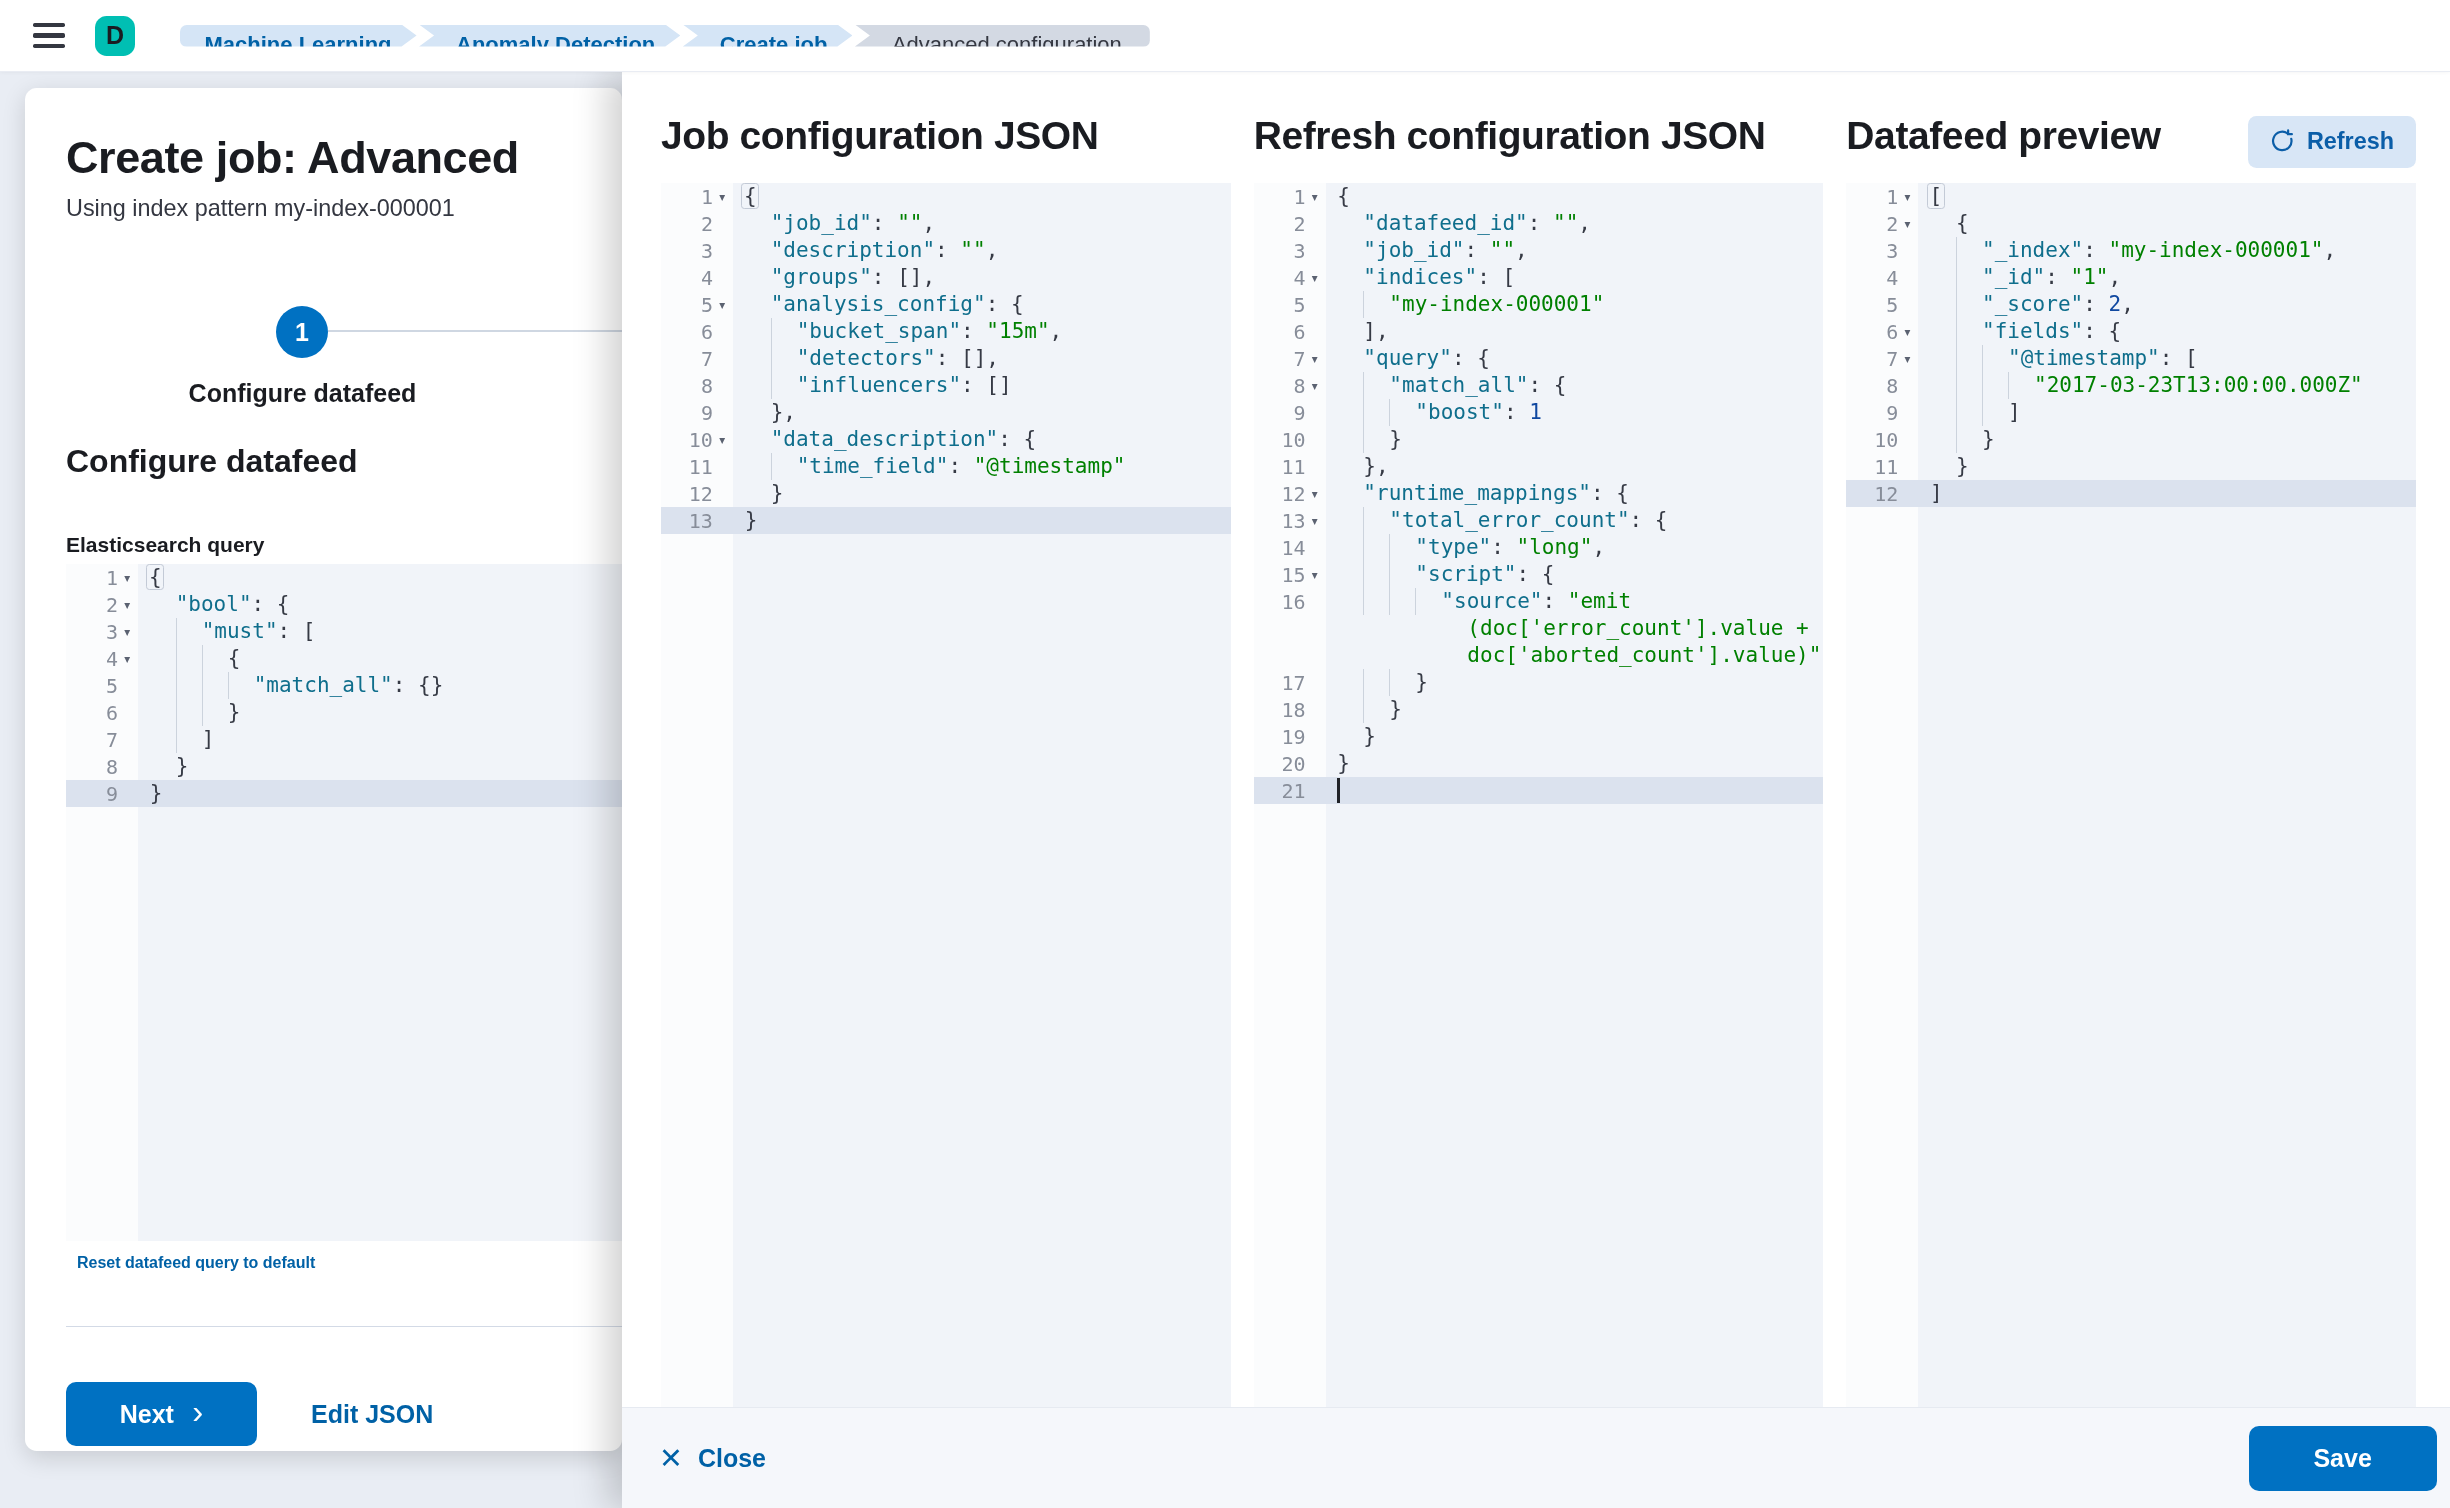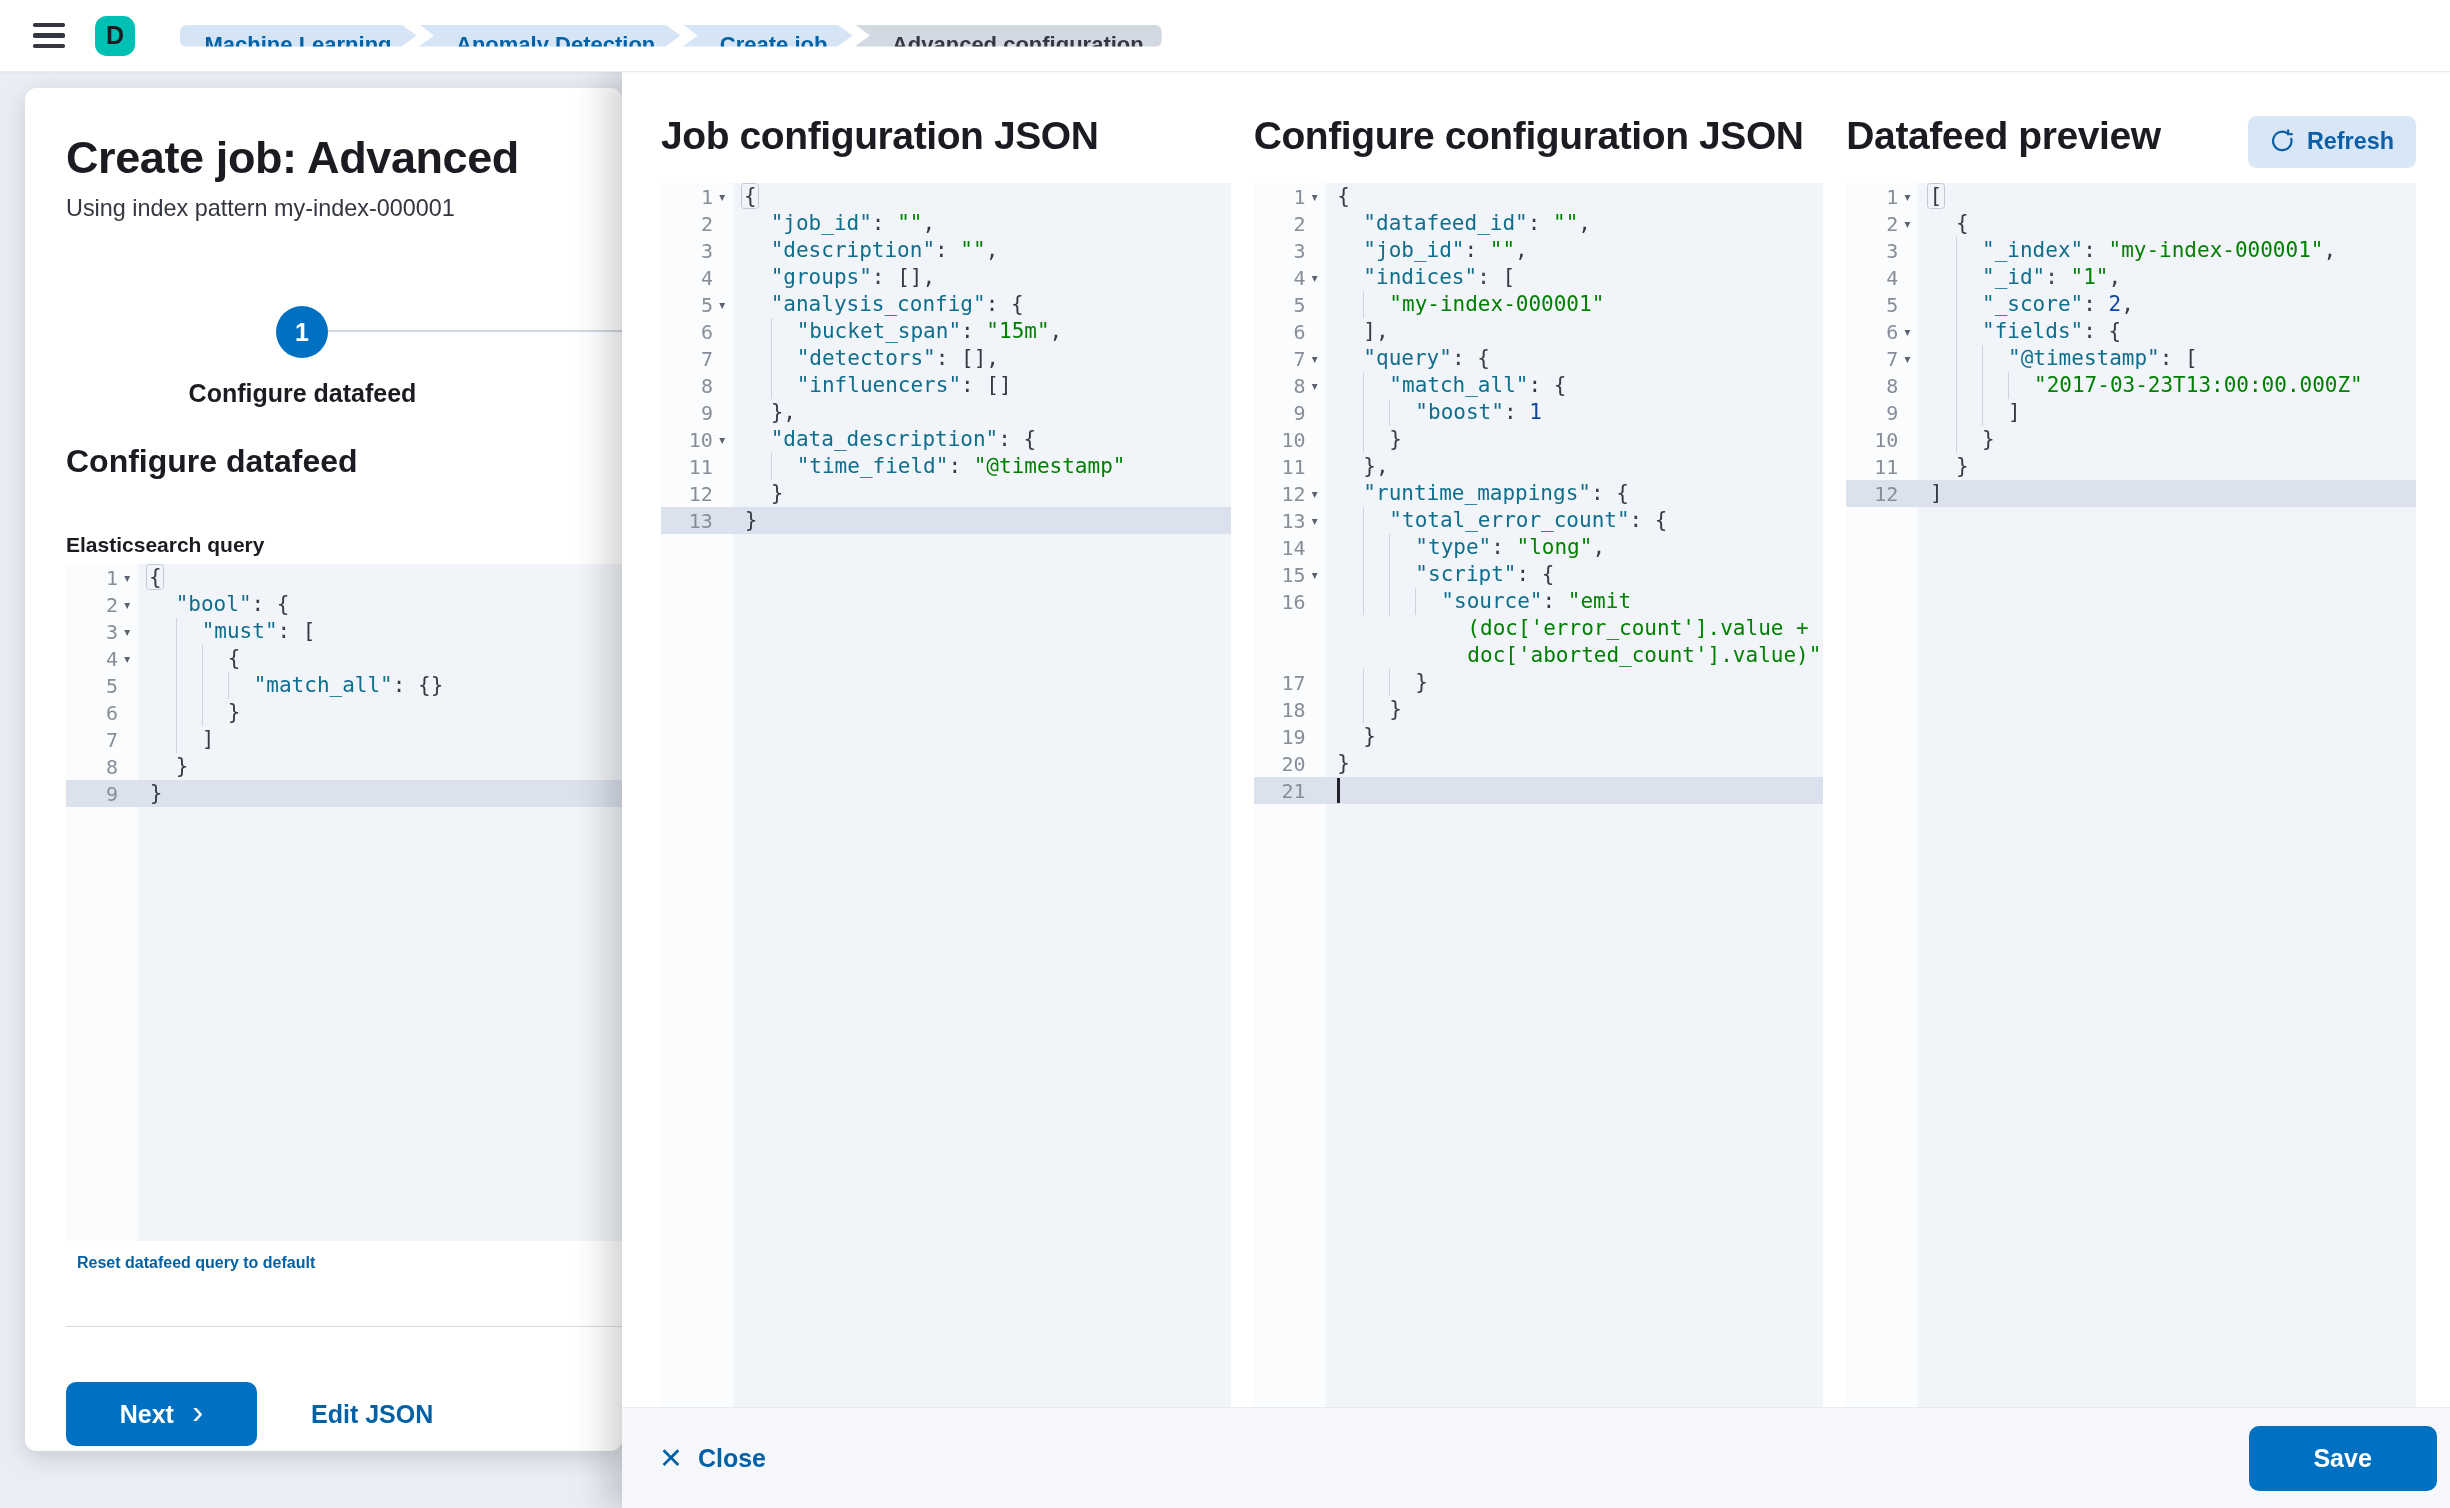--- a/index.html
+++ b/index.html
@@ -18,22 +18,22 @@
     display:flex;align-items:center;padding-left:33px;border-bottom:0.8px solid #e9ecf3;box-shadow:0 0.8px 4.2px rgba(0,0,0,.05)}
   .menu-btn{width:32px;height:25px;display:flex;flex-direction:column;justify-content:space-between;background:none;border:none;cursor:pointer}
   .menu-btn i{display:block;height:4.2px;border-radius:1.7px;background:#343741}
   .space-badge{width:40px;height:40px;border-radius:11.7px;background:var(--badge);color:#1a1c21;
     font-size:25px;font-weight:700;display:flex;align-items:center;justify-content:center;margin-left:30px;cursor:pointer}
   .crumbs{display:flex;align-items:center;margin-left:42px}
   .crumb{height:22px;line-height:39px;font-size:22px;font-weight:600;color:var(--crumb-text);background:var(--crumb-bg);
     padding:0 25px 0 37px;margin-left:2.5px;cursor:pointer;
     clip-path:polygon(0 0,calc(100% - 15px) 0,100% 50%,calc(100% - 15px) 100%,0 100%,15px 50%)}
   .crumb.first{clip-path:polygon(0 0,calc(100% - 15px) 0,100% 50%,calc(100% - 15px) 100%,0 100%);padding-left:25px;border-radius:6.7px 0 0 6.7px}
-  .crumb.last{background:var(--crumb-active-bg);color:var(--crumb-active-text);font-weight:700;cursor:default;
-    clip-path:polygon(0 0,100% 0,100% 100%,0 100%,15px 50%);padding-right:18px;border-radius:0 6.7px 6.7px 0}
+  .crumb.last{background:var(--crumb-active-bg);color:var(--crumb-active-text);font-weight:400;cursor:default;
+    clip-path:polygon(0 0,100% 0,100% 100%,0 100%,15px 50%);padding-right:28px;border-radius:0 6.7px 6.7px 0}
 
   
   .card{position:absolute;left:25px;top:88px;width:597px;height:1363px;background:#ffffff;border-radius:11.7px;
     box-shadow:0 6.7px 23.4px rgba(0,0,0,.14);overflow:hidden;z-index:1}
   .card h1{position:absolute;left:41px;top:44px;font-size:45px;font-weight:800;color:var(--title);letter-spacing:-0.4px}
   .card .subtitle{position:absolute;left:41px;top:107px;font-size:23.4px;color:var(--text)}
   .stepwrap{position:absolute;left:0;top:0;width:100%;height:100%;pointer-events:none}
   .step-line{position:absolute;left:303px;top:242px;right:0;height:1.7px;background:#cfd7e2}
   .step-circle{position:absolute;left:251px;top:218px;width:52px;height:52px;border-radius:50%;background:var(--primary);
     color:#fff;font-size:25px;font-weight:600;display:flex;align-items:center;justify-content:center;pointer-events:auto;cursor:pointer}
@@ -288,21 +288,21 @@
               <span>13</span>
               <span class="fold"></span>
             </div>
             <div class="code"><span class="tk p">}</span></div>
           </div>
         </div>
     </div>
 
     <div class="fcol">
       <div class="fcol-head">
-        <h2>Configure configuration JSON</h2>
+        <h2>Refresh configuration JSON</h2>
       </div>
       <div class="editor">
           <div class="ln">
             <div class="gut">
               <span>1</span>
               <span class="fold">▾</span>
             </div>
             <div class="code"><span class="tk p">{</span></div>
           </div>
           <div class="ln">

